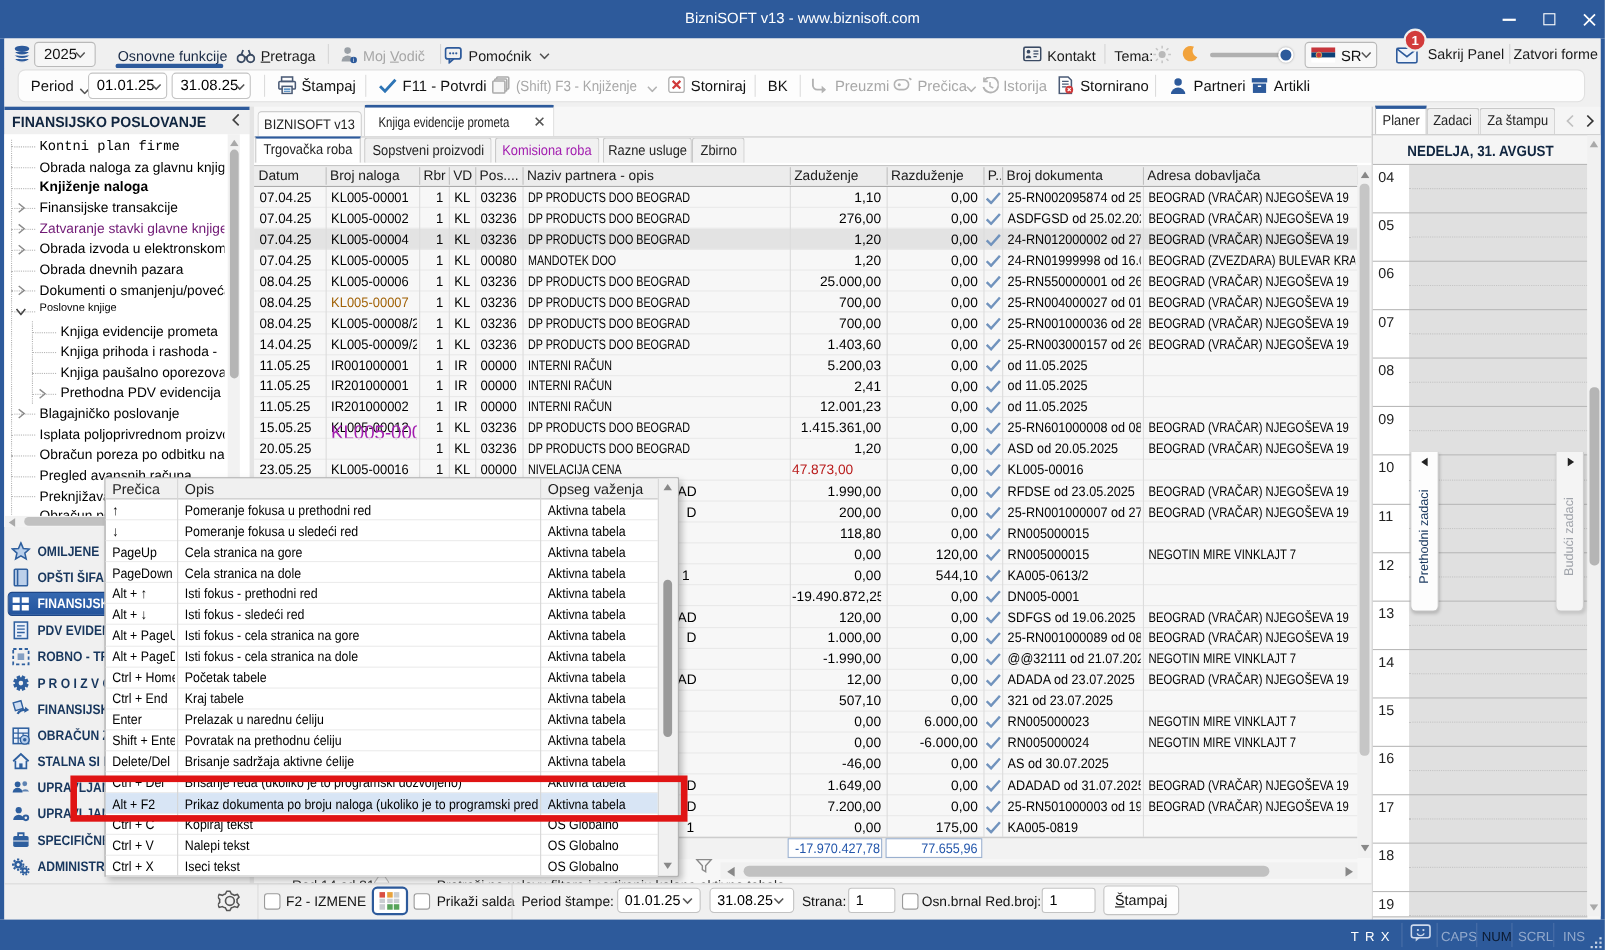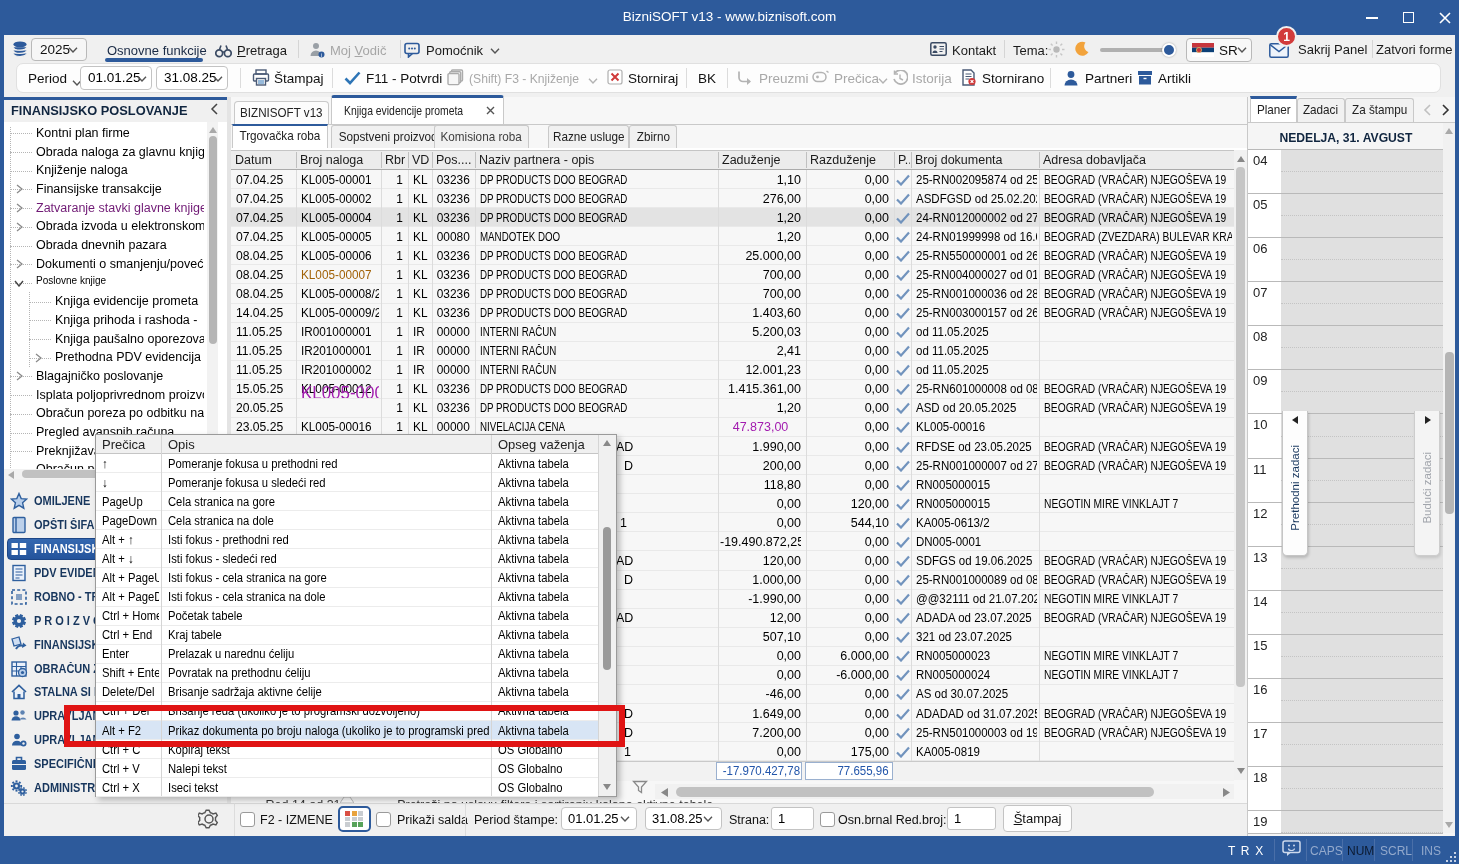--- a/index.html
+++ b/index.html
@@ -181,25 +181,25 @@
 <div class="ab" style="left:4px;top:97px;width:223px;height:706px;background:#f0f0f0;"></div>
 <div class="ab" style="left:4px;top:97px;width:223px;height:2.5px;background:#2d5a9b;"></div>
 <div class="ab" style="left:11px;top:103px;font-size:13.5px;font-weight:bold;color:#10253f;"><span style="display:inline-block;transform:scaleX(.95);transform-origin:0 50%;">FINANSIJSKO POSLOVANJE</span></div>
 <svg class="ab" style="left:210px;top:103px;" width="8" height="12">
     <path d="M7 1 L2 6 L7 11" fill="none" stroke="#444" stroke-width="1.5"></path>
   </svg>
 <div class="ab" style="left:4px;top:122px;width:223px;height:357px;background:#fff;"></div>
 <div class="ab" style="left:10px;top:127px;width:0;height:343px;border-left:1px dotted #b5b5b5;"></div>
 <div class="ab" style="left:29px;top:292px;width:0;height:75px;border-left:1px dotted #b5b5b5;"></div>
 <div class="ab" style="left:10px;top:133.3px;width:22px;height:0;border-top:1px dotted #b5b5b5;"></div>
-<div class="ab" style="left:36px;top:125.8px;width:168px;font-size:12.5px;color:#000;white-space:nowrap;overflow:hidden;">Kontni plan firme</div>
+<div class="ab" style="left:36px;top:125.8px;width:168px;font-size:12.5px;color:#000;white-space:nowrap;overflow:hidden;font-family:Liberation Mono, monospace;">Kontni plan firme</div>
 <div class="ab" style="left:10px;top:152.0px;width:22px;height:0;border-top:1px dotted #b5b5b5;"></div>
 <div class="ab" style="left:36px;top:144.5px;width:168px;font-size:12.5px;color:#000;white-space:nowrap;overflow:hidden;">Obrada naloga za glavnu knjigu</div>
 <div class="ab" style="left:10px;top:170.7px;width:22px;height:0;border-top:1px dotted #b5b5b5;"></div>
-<div class="ab" style="left:36px;top:163.2px;width:168px;font-size:12.5px;color:#000;white-space:nowrap;overflow:hidden;">Knjiženje naloga</div>
+<div class="ab" style="left:36px;top:163.2px;width:168px;font-size:12.5px;color:#000;white-space:nowrap;overflow:hidden;font-weight:bold;">Knjiženje naloga</div>
 <div class="ab" style="left:10px;top:189.4px;width:22px;height:0;border-top:1px dotted #b5b5b5;"></div>
 <svg class="ab" style="left:16px;top:184.4px;" width="7" height="10">
     <path d="M1 1 L6 5 L1 9" fill="none" stroke="#8a8a8a" stroke-width="1.3"></path>
   </svg>
 <div class="ab" style="left:36px;top:181.9px;width:168px;font-size:12.5px;color:#000;white-space:nowrap;overflow:hidden;">Finansijske transakcije</div>
 <div class="ab" style="left:10px;top:208.1px;width:22px;height:0;border-top:1px dotted #b5b5b5;"></div>
 <svg class="ab" style="left:16px;top:203.1px;" width="7" height="10">
     <path d="M1 1 L6 5 L1 9" fill="none" stroke="#8a8a8a" stroke-width="1.3"></path>
   </svg>
 <div class="ab" style="left:36px;top:200.6px;width:168px;font-size:12.5px;color:#701a75;white-space:nowrap;overflow:hidden;">Zatvaranje stavki glavne knjige</div>
@@ -370,21 +370,21 @@
 <div class="ab" style="left:231px;top:97px;width:1016px;height:706px;background:#f7f7f7;"></div>
 <div class="ab" style="left:234px;top:101px;width:95px;height:23px;background:#fcfcfc;border:1px solid #c9c9c9;border-bottom:none;border-radius:4px 4px 0 0;font-size:12.5px;color:#222;text-align:center;line-height:22px;"><span style="display:inline-block;transform:scaleX(.93);">BIZNISOFT v13</span></div>
 <div class="ab" style="left:331px;top:95px;width:173px;height:29px;background:#fff;border:1px solid #c9c9c9;border-bottom:none;border-top:3.5px solid #2d5a9b;border-radius:3px 3px 0 0;"></div>
 <div class="ab" style="left:344px;top:103px;font-size:13px;color:#222;"><span style="display:inline-block;transform:scaleX(.8);transform-origin:0 50%;">Knjiga evidencije prometa</span></div>
 <svg class="ab" style="left:486px;top:106px;" width="9" height="9">
     <path d="M1 1 L8 8 M8 1 L1 8" stroke="#555" stroke-width="1.4"></path>
   </svg>
 <div class="ab" style="left:231px;top:124px;width:1016px;height:1px;background:#c9c9c9;"></div>
 <div class="ab" style="left:232px;top:124px;width:96px;height:24px;background:#fff;border:1px solid #c9c9c9;border-bottom:none;border-top:2.5px solid #2d5a9b;font-size:13px;color:#222;text-align:center;line-height:20px;white-space:nowrap;"><span style="display:inline-block;transform:scaleX(.9);">Trgovačka roba</span></div>
 <div class="ab" style="left:331px;top:125px;width:116px;height:23px;background:#f1f1f1;border:1px solid #c9c9c9;border-bottom:none;border-radius:3px 3px 0 0;font-size:13px;color:#222;text-align:center;line-height:21px;white-space:nowrap;"><span style="display:inline-block;transform:scaleX(.9);">Sopstveni proizvodi</span></div>
-<div class="ab" style="left:434px;top:125px;width:95px;height:23px;background:#f1f1f1;border:1px solid #c9c9c9;border-bottom:none;border-radius:3px 3px 0 0;font-size:13px;color:#404040;text-align:center;line-height:21px;white-space:nowrap;"><span style="display:inline-block;transform:scaleX(.9);">Komisiona roba</span></div>
+<div class="ab" style="left:450px;top:125px;width:95px;height:23px;background:#f1f1f1;border:1px solid #c9c9c9;border-bottom:none;border-radius:3px 3px 0 0;font-size:13px;color:#a21caf;text-align:center;line-height:21px;white-space:nowrap;"><span style="display:inline-block;transform:scaleX(.9);">Komisiona roba</span></div>
 <div class="ab" style="left:548px;top:125px;width:81px;height:23px;background:#f1f1f1;border:1px solid #c9c9c9;border-bottom:none;border-radius:3px 3px 0 0;font-size:13px;color:#222;text-align:center;line-height:21px;white-space:nowrap;"><span style="display:inline-block;transform:scaleX(.9);">Razne usluge</span></div>
 <div class="ab" style="left:629px;top:125px;width:48px;height:23px;background:#f1f1f1;border:1px solid #c9c9c9;border-bottom:none;border-radius:3px 3px 0 0;font-size:13px;color:#222;text-align:center;line-height:21px;white-space:nowrap;"><span style="display:inline-block;transform:scaleX(.9);">Zbirno</span></div>
 <div class="ab" style="left:231px;top:148px;width:1016px;height:2px;background:#fff;"></div>
 <div class="ab" style="left:231px;top:150px;width:1003px;height:20px;background:#ececec;border-top:1px solid #c5c5c5;border-bottom:1px solid #ababab;"></div>
 <div class="ab" style="left:235px;top:153px;width:60px;font-size:12.5px;color:#1a1a1a;white-space:nowrap;overflow:hidden;">Datum</div>
 <div class="ab" style="left:296px;top:152px;width:1px;height:16px;background:#c0c0c0;"></div>
 <div class="ab" style="left:300px;top:153px;width:80px;font-size:12.5px;color:#1a1a1a;white-space:nowrap;overflow:hidden;">Broj naloga</div>
 <div class="ab" style="left:381px;top:152px;width:1px;height:16px;background:#c0c0c0;"></div>
 <div class="ab" style="left:385px;top:153px;width:22px;font-size:12.5px;color:#1a1a1a;white-space:nowrap;overflow:hidden;">Rbr</div>
 <div class="ab" style="left:408px;top:152px;width:1px;height:16px;background:#c0c0c0;"></div>
@@ -573,21 +573,21 @@
     <path d="M1 6.5 L5 10.5 L13 1.5" stroke="#7193bd" stroke-width="2.2" fill="none"></path>
   </svg>
 <div class="ab" style="left:916px;top:401.3px;width:121px;font-size:12.5px;color:#000;white-space:nowrap;overflow:hidden;"><span style="display:inline-block;transform:scaleX(0.92);transform-origin:0 50%;">ASD od 20.05.2025</span></div>
 <div class="ab" style="left:1044px;top:401.3px;width:188px;font-size:12.5px;color:#000;white-space:nowrap;overflow:hidden;"><span style="display:inline-block;transform:scaleX(0.82);transform-origin:0 50%;">BEOGRAD (VRAČAR)  NJEGOŠEVA 19</span></div>
 <div class="ab" style="left:236px;top:420.4px;width:58px;font-size:12.5px;color:#000;white-space:nowrap;overflow:hidden;"><span style="display:inline-block;transform:scaleX(0.97);transform-origin:0 50%;">23.05.25</span></div>
 <div class="ab" style="left:301px;top:420.4px;width:78px;font-size:12.5px;color:#000;white-space:nowrap;overflow:hidden;"><span style="display:inline-block;transform:scaleX(0.94);transform-origin:0 50%;">KL005-00016</span></div>
 <div class="ab" style="left:383px;top:420.4px;width:20px;font-size:12.5px;color:#000;white-space:nowrap;overflow:hidden;text-align:right;"><span style="display:inline-block;transform:scaleX(0.95);transform-origin:100% 50%;">1</span></div>
 <div class="ab" style="left:413px;top:420.4px;width:17px;font-size:12.5px;color:#000;white-space:nowrap;overflow:hidden;"><span style="display:inline-block;transform:scaleX(0.95);transform-origin:0 50%;">KL</span></div>
 <div class="ab" style="left:434px;top:420.4px;width:36px;font-size:12.5px;color:#000;white-space:nowrap;overflow:hidden;text-align:right;"><span style="display:inline-block;transform:scaleX(0.95);transform-origin:100% 50%;">00000</span></div>
 <div class="ab" style="left:480px;top:420.4px;width:236px;font-size:12.5px;color:#000;white-space:nowrap;overflow:hidden;"><span style="display:inline-block;transform:scaleX(0.78);transform-origin:0 50%;">NIVELACIJA CENA</span></div>
-<div class="ab" style="left:720px;top:420.4px;width:81px;font-size:12.5px;color:#a21caf;white-space:nowrap;overflow:hidden;text-align:center;"><span style="display:inline-block;transform:scaleX(1.0);transform-origin:100% 50%;">47.873,00</span></div>
+<div class="ab" style="left:720px;top:420.4px;width:81px;font-size:12.5px;color:#b91c1c;white-space:nowrap;overflow:hidden;text-align:left;"><span style="display:inline-block;transform:scaleX(1.0);transform-origin:100% 50%;">47.873,00</span></div>
 <div class="ab" style="left:808px;top:420.4px;width:81px;font-size:12.5px;color:#000;white-space:nowrap;overflow:hidden;text-align:right;"><span style="display:inline-block;transform:scaleX(1.0);transform-origin:100% 50%;">0,00</span></div>
 <svg class="ab" style="left:896px;top:421.4px;" width="14" height="12">
     <path d="M1 6.5 L5 10.5 L13 1.5" stroke="#7193bd" stroke-width="2.2" fill="none"></path>
   </svg>
 <div class="ab" style="left:916px;top:420.4px;width:121px;font-size:12.5px;color:#000;white-space:nowrap;overflow:hidden;"><span style="display:inline-block;transform:scaleX(0.92);transform-origin:0 50%;">KL005-00016</span></div>
 <div class="ab" style="left:1044px;top:420.4px;width:188px;font-size:12.5px;color:#000;white-space:nowrap;overflow:hidden;"><span style="display:inline-block;transform:scaleX(0.82);transform-origin:0 50%;"></span></div>
 <div class="ab" style="left:616px;top:439.5px;font-size:12.5px;color:#000;white-space:nowrap;">AD</div>
 <div class="ab" style="left:720px;top:439.5px;width:81px;font-size:12.5px;color:#000;white-space:nowrap;overflow:hidden;text-align:right;"><span style="display:inline-block;transform:scaleX(1.0);transform-origin:100% 50%;">1.990,00</span></div>
 <div class="ab" style="left:808px;top:439.5px;width:81px;font-size:12.5px;color:#000;white-space:nowrap;overflow:hidden;text-align:right;"><span style="display:inline-block;transform:scaleX(1.0);transform-origin:100% 50%;">0,00</span></div>
 <svg class="ab" style="left:896px;top:440.5px;" width="14" height="12">

